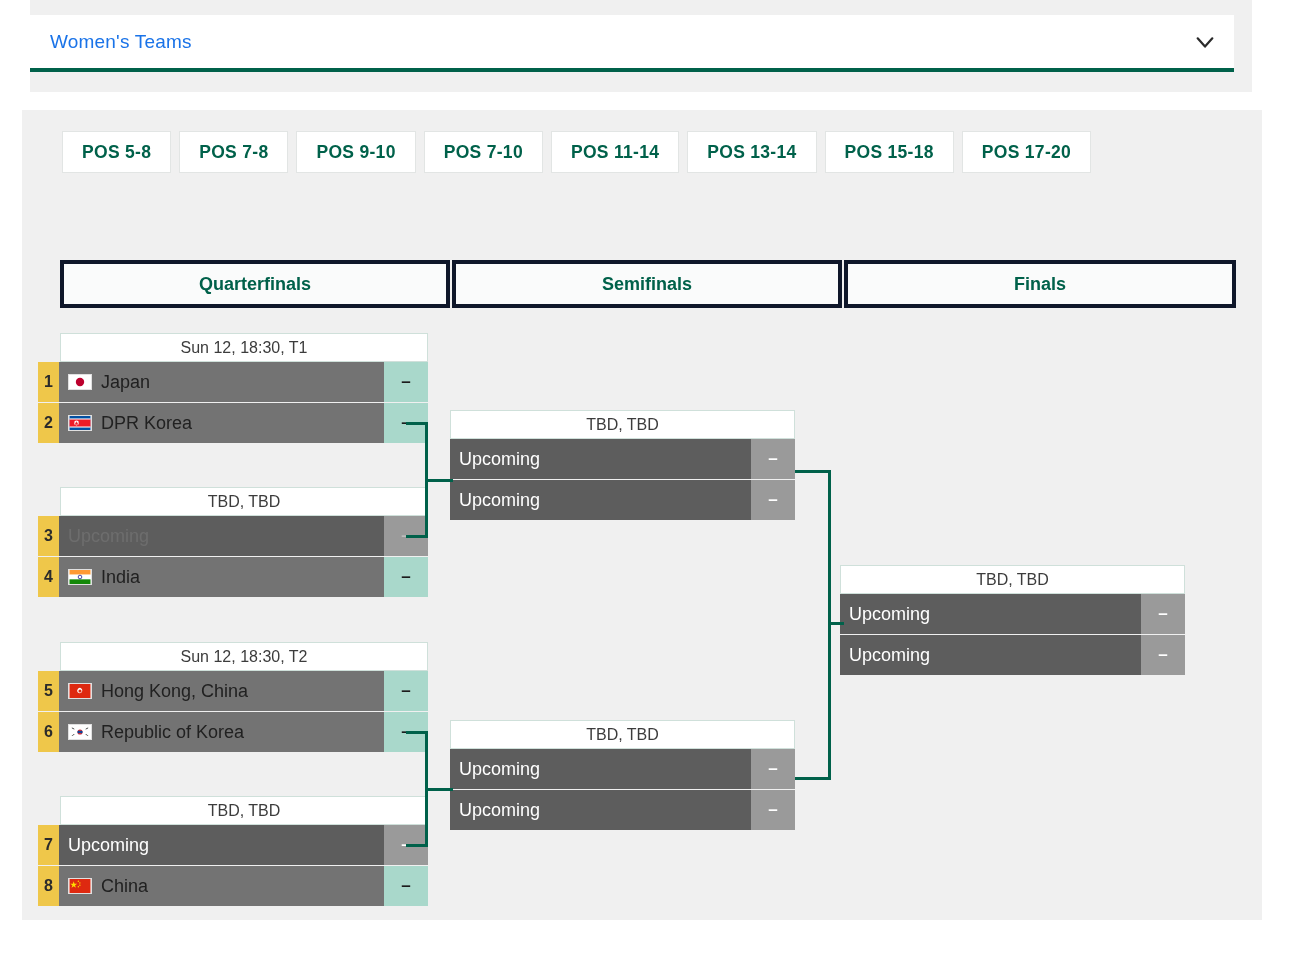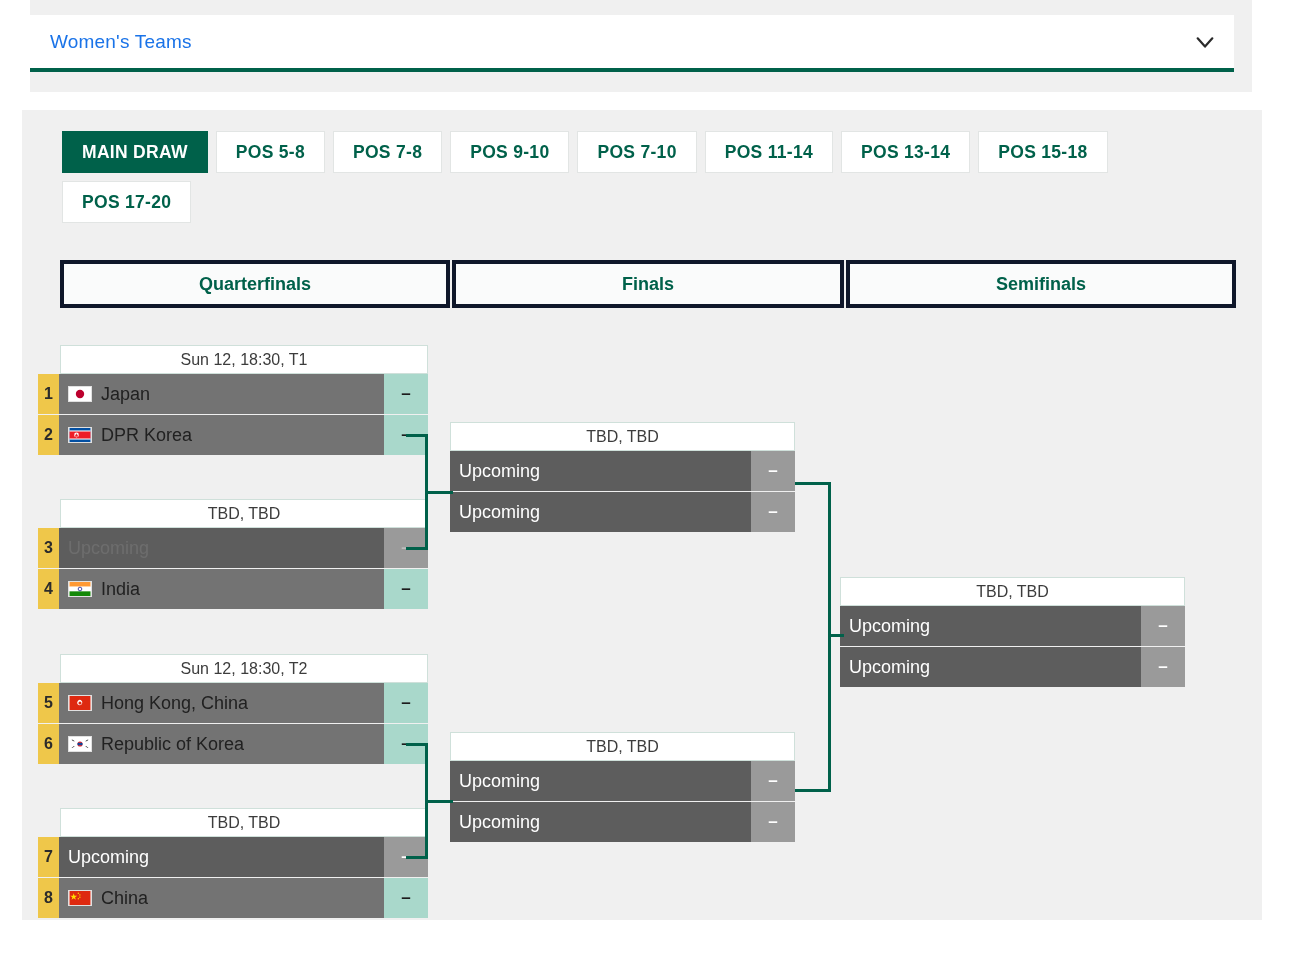--- a/index.html
+++ b/index.html
@@ -97,21 +97,21 @@
     font-size: 18px;
     font-weight: bold;
   }
   .rh-qf { width: 390px; }
   .rh-sf { width: 390px; margin-left: 2px; }
   .rh-f  { width: 392px; margin-left: 2px; }
 
   
   .bracket {
     position: absolute;
-    left: 0; top: 12px;
+    left: 0; top: 0;
     width: 1240px; height: 810px;
   }
 
   .match {
     position: absolute;
   }
   .match-date {
     height: 29px;
     background: #ffffff;
     border: 1px solid #cfe0da;
@@ -199,23 +199,20 @@
       <svg viewBox="0 0 24 24" fill="none" stroke="#2b2b2b" stroke-width="2.4" stroke-linecap="round" stroke-linejoin="round">
         <polyline points="4,8 12,17 20,8"></polyline>
       </svg>
     </span>
   </div>
 </div>
 
 <div class="main-panel">
 
   <div class="tabs" id="tabs">
-      <div class="tab active">
-        <span>MAIN DRAW</span>
-      </div>
       <div class="tab">
         <span>POS 5-8</span>
       </div>
       <div class="tab">
         <span>POS 7-8</span>
       </div>
       <div class="tab">
         <span>POS 9-10</span>
       </div>
       <div class="tab">
@@ -230,22 +227,22 @@
       <div class="tab">
         <span>POS 15-18</span>
       </div>
       <div class="tab">
         <span>POS 17-20</span>
       </div>
     </div>
 
   <div class="round-heads">
     <div class="round-head rh-qf">Quarterfinals</div>
+    <div class="round-head rh-sf">Semifinals</div>
     <div class="round-head rh-f">Finals</div>
-    <div class="round-head rh-sf">Semifinals</div>
   </div>
 
   <div class="bracket" id="bracket">
       <div class="match" style="left: 16px; top: 223px; width: 390px;">
         <div class="match-date" style="margin-left: 22px; width: 368px;">Sun 12, 18:30, T1</div>
         <div class="rows">
           <div class="row team">
             <div class="seed">1</div>
             <div class="name">
               <span class="flag">

